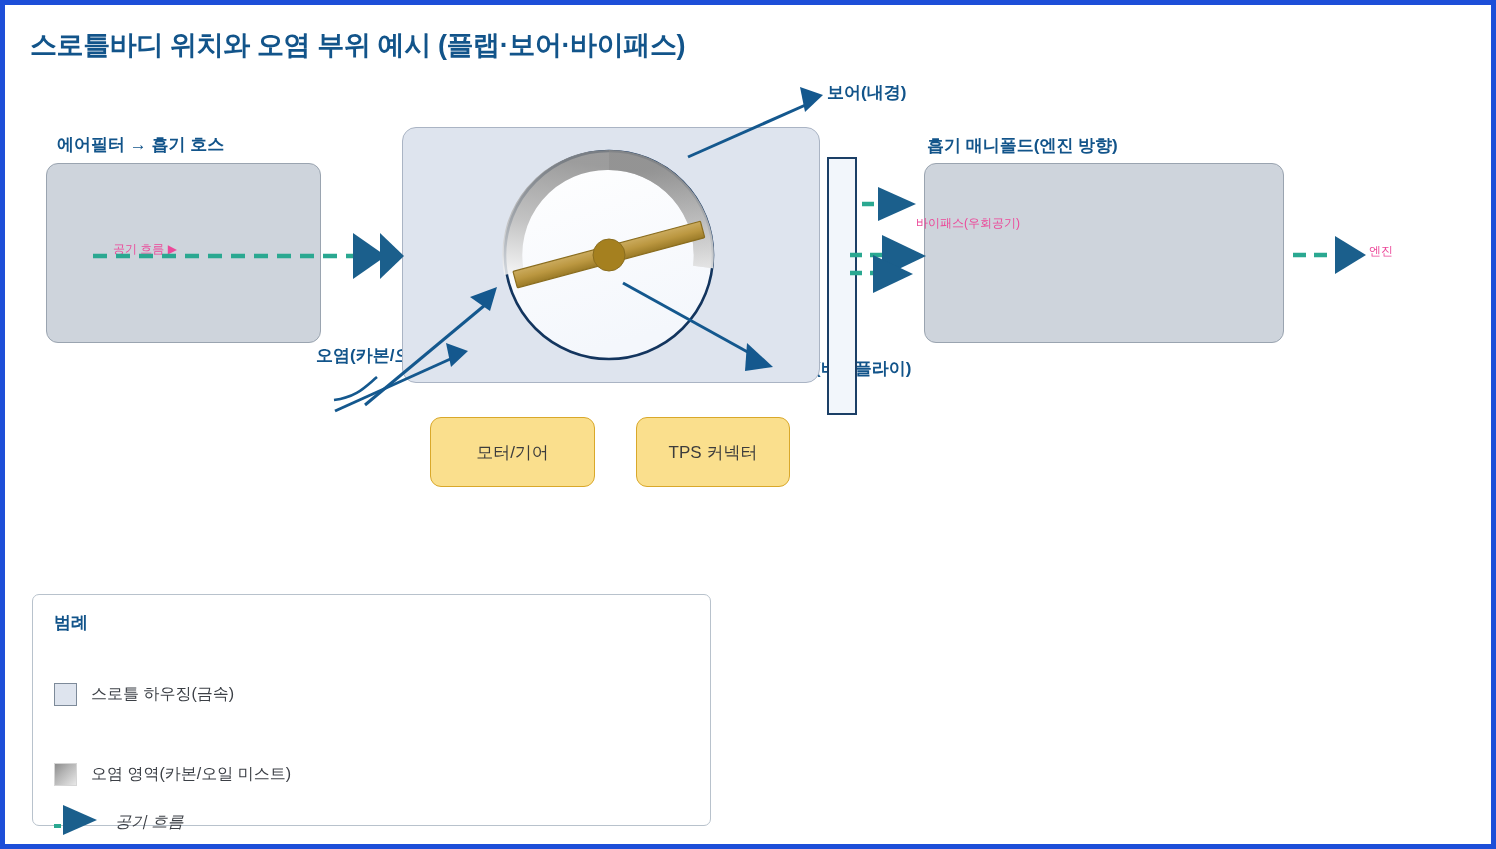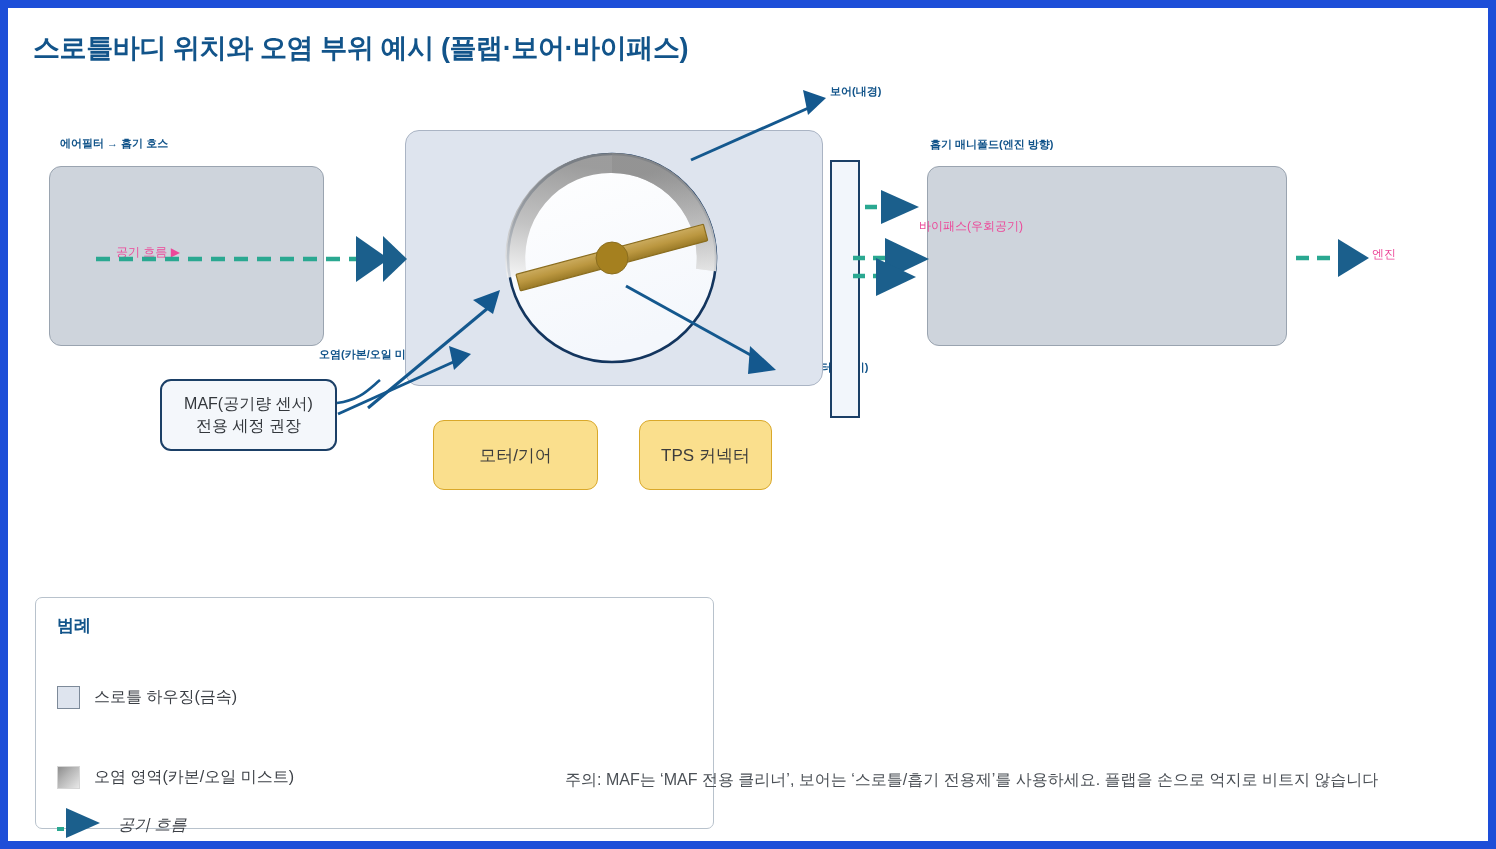--- a/index.html
+++ b/index.html
@@ -6,35 +6,35 @@
   body{
     width:1496px;height:849px;
     background:#ffffff;
     font-family:"Liberation Sans","DejaVu Sans",sans-serif;
     overflow:hidden;
   }
   #page{
     position:relative;
     width:1496px;height:849px;
     box-sizing:border-box;
-    border:8px solid #1d4ed8;
+    border:5px solid #1d4ed8;
     background:#ffffff;
     overflow:hidden;
   }
   .abs{position:absolute;}
   
   #title{
     left:25px;top:22px;
     font-size:27px;font-weight:bold;
     color:#12548a;letter-spacing:-0.4px;
     white-space:nowrap;
   }
   
   .sec-label{
-    font-size:11px;font-weight:bold;color:#12548a;
+    font-size:17px;font-weight:bold;color:#12548a;
     white-space:nowrap;
   }
   .plain-label{
     font-size:12px;color:#ec4899;white-space:nowrap;margin-top:20px;
   }
   
   .box-rubber{
     background:#ced4dc;border:1.6px solid #9aa4b0;border-radius:12px;
     box-sizing:border-box;
   }
@@ -115,29 +115,25 @@
   <div class="abs box-housing" style="left:397px;top:122px;width:418px;height:256px;"></div>
 
   <div class="abs gasket" style="left:822px;top:152px;width:30px;height:258px;"></div>
 
   <div class="abs box-rubber" style="left:919px;top:158px;width:360px;height:180px;"></div>
 
   <div class="abs plain-label" style="left:911px;top:190px;">바이패스(우회공기)</div>
 
   <div class="abs plain-label" style="left:1364px;top:218px;">엔진</div>
 
-  <div class="abs callout" style="left:152px;top:371px;width:177px;height:72px;">
-    <div>MAF(공기량 센서)</div>
-    <div>전용 세정 권장</div>
-  </div>
 
   <div class="abs box-yellow" style="left:425px;top:412px;width:165px;height:70px;">
     <span>모터/기어</span>
   </div>
-  <div class="abs box-yellow" style="left:631px;top:412px;width:133px;height:70px;">
+  <div class="abs box-yellow" style="left:631px;top:412px;width:154px;height:70px;">
     <span>TPS 커넥터</span>
   </div>
 
   <div class="abs" id="legend">
     <div id="legend-title">범례</div>
 
     <div class="leg-row" style="top:56px;">
       <span class="leg-sw sw-housing"></span>
       <span class="leg-txt">스로틀 하우징(금속)</span>
     </div>
@@ -156,21 +152,20 @@
       </span>
       <span style="position:relative;left:-34px;margin-right:-20px;">
         <svg width="44" height="34" viewBox="0 0 44 34">
           <polygon points="6,2 40,17 6,32" fill="#1b5f8c"></polygon>
         </svg>
       </span>
       <span class="leg-txt">공기 흐름</span>
     </div>
   </div>
 
-  <div class="abs note" style="left:557px;top:762px;">주의: MAF는 ‘MAF 전용 클리너’, 보어는 ‘스로틀/흡기 전용제’를 사용하세요. 플랩을 손으로 억지로 비트지 않습니다</div>
 
   <svg id="vec" viewBox="0 0 1496 849">
     <defs>
 
       <linearGradient id="dirtGrad" x1="0" y1="1" x2="0.25" y2="0">
         <stop offset="0%" stop-color="#f2f2f2"></stop>
         <stop offset="45%" stop-color="#b9b9b9"></stop>
         <stop offset="100%" stop-color="#8b8b8b"></stop>
       </linearGradient>
       <linearGradient id="dirtGrad2" x1="1" y1="1" x2="0.75" y2="0">

